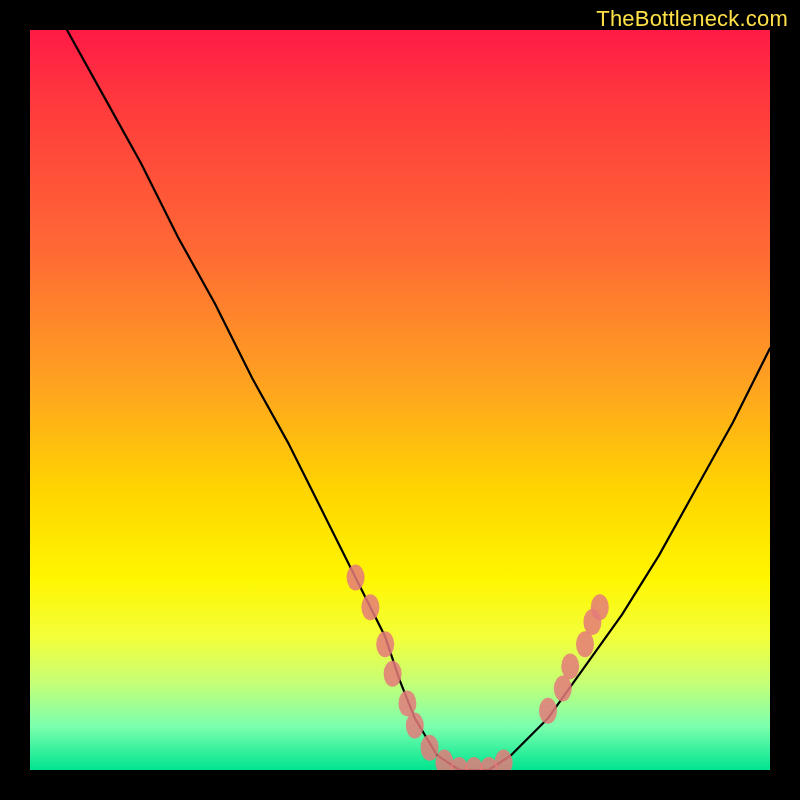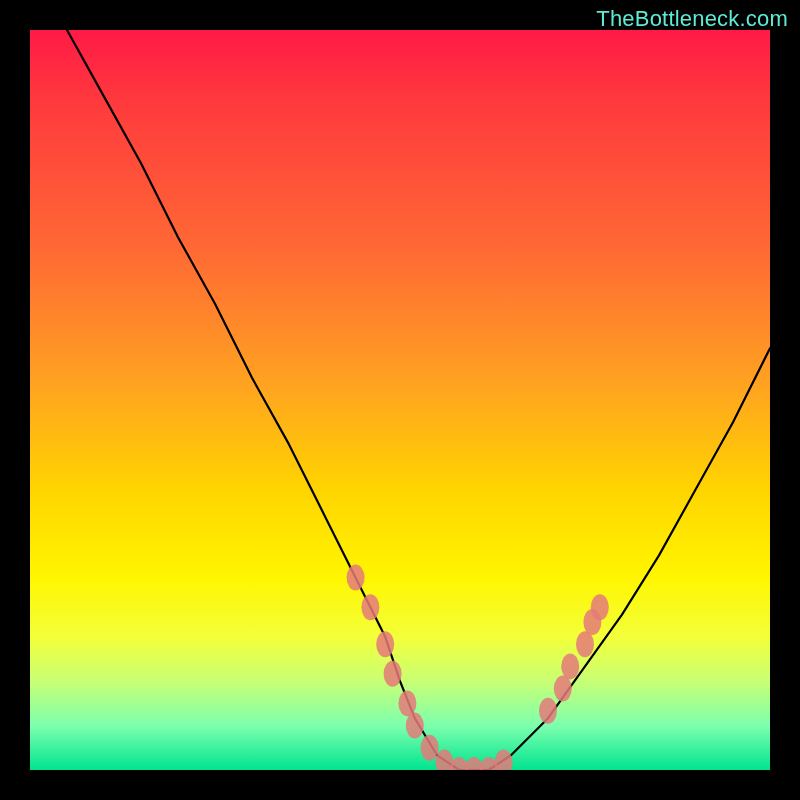--- a/index.html
+++ b/index.html
@@ -33,21 +33,21 @@
       #fff600 74%,
       #f3ff3a 82%,
       #c8ff74 88%,
       #7dffae 94%,
       #00e48f 100%);
   }
   .watermark {
     position: absolute;
     top: 6px;
     right: 12px;
-    color: #5eead4;
+    color: #fde047;
     font-size: 22px;
     font-weight: 500;
     letter-spacing: 0.2px;
     user-select: none;
   }
   svg.curve {
     position: absolute;
     left: 0; top: 0;
     width: 740px; height: 740px;
   }

